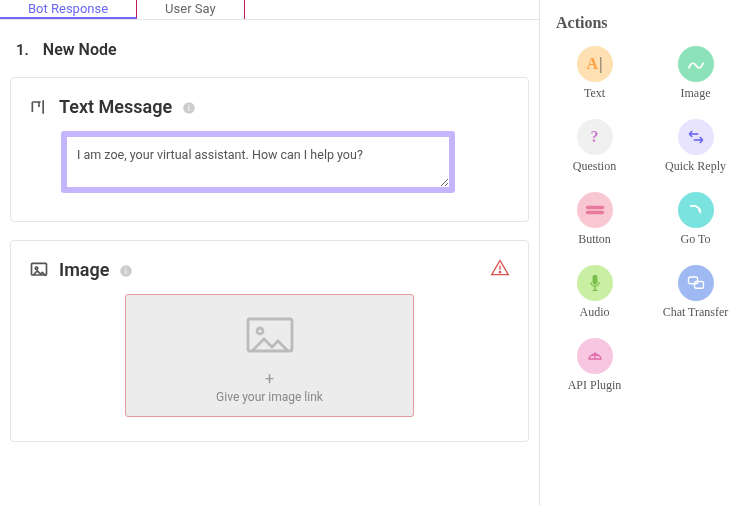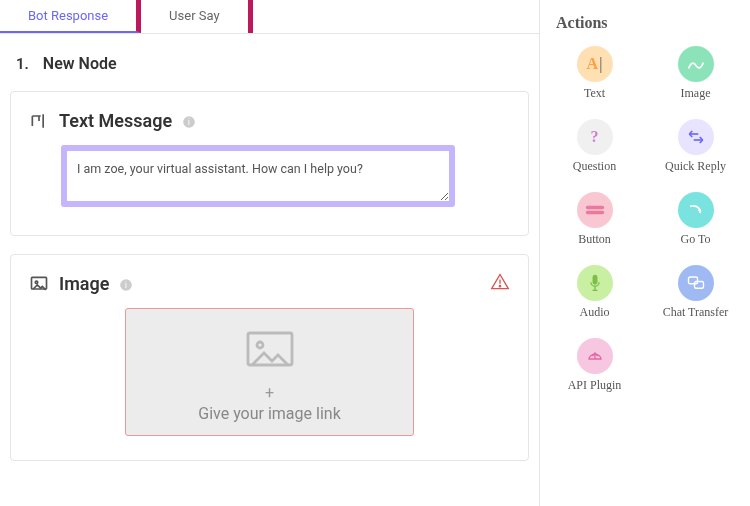--- a/index.html
+++ b/index.html
@@ -1,36 +1,36 @@
 <!DOCTYPE html>
 <html><head>
 <meta charset="utf-8">
 <style>
   * { box-sizing: border-box; margin: 0; padding: 0; }
   body { font-family: -apple-system, BlinkMacSystemFont, "Segoe UI", Roboto, Arial, sans-serif; background: #fff; width: 750px; height: 506px; overflow: hidden; }
   .app { display: flex; width: 100%; height: 100%; }
   .main { flex: 1; padding: 0; border-right: 1px solid #e5e5e5; overflow-y:auto; }
   .tabs { display: flex; border-bottom: 1px solid #e5e5e5; }
-  .tab { padding: 8px 28px; font-size: 13px; color: #666; cursor: pointer; border-right:5px solid #be185d; }
+  .tab { padding: 1px 28px; font-size: 13px; color: #666; cursor: pointer; border-right:1px solid #be185d; }
   .tab.active { color: #6b68f5; border-bottom: 2px solid #6b68f5; }
   .content { padding: 20px 10px 10px 10px; }
   .node-title { display:flex; align-items:center; gap:14px; margin-bottom:18px; padding-left:6px; }
   .node-num { font-size:15px; font-weight:600; color:#333; }
   .node-name { font-size:16px; font-weight:600; color:#333;text-align:right; }
   .card { border:1px solid #e5e5e5; border-radius:4px; padding:18px 18px 24px 18px; margin-bottom:18px; }
   .card-head { display:flex; align-items:center; gap:10px; margin-bottom:14px; position:relative;}
   .card-icon { width:20px; height:20px; display:flex; align-items:center; justify-content:center; color:#555; }
   .card-title { font-size:18px; font-weight:600; color:#333; }
   .info-icon { width:14px;height:14px; color:#bbb; }
   .warn-icon { position:absolute; right:0; color:#d9534f; }
   .textarea { width:82%; margin-left:32px; min-height:62px; border:6px solid #c4b5fd; border-radius:3px; padding:10px; font-size:12.5px; color:#555; resize:both; font-family:inherit; }
   .img-drop { width:60%; margin:0 auto; border:1px solid #e89a9a; background:#ececec; border-radius:3px; padding:22px 10px 12px 10px; display:flex; flex-direction:column; align-items:center; }
   .img-ph-icon { color:#bbb; margin-bottom:8px; }
   .plus { color:#999; font-size:16px; }
-  .img-ph-text { color:#888; font-size:16px; margin-top:2px; }
+  .img-ph-text { color:#888; font-size:12px; margin-top:2px; }
   .sidebar { width:210px; padding:10px 6px;font-family:Liberation Serif, serif; }
   .sidebar-title { font-size:16px; font-weight:600; color:#555; margin:4px 0 14px 10px; }
   .actions-grid { display:grid; grid-template-columns:1fr 1fr; gap:18px 4px; }
   .action { display:flex; flex-direction:column; align-items:center; cursor:pointer; }
   .action-circle { width:36px; height:36px; border-radius:50%; display:flex; align-items:center; justify-content:center; font-size:16px; margin-bottom:4px; }
   .action-label { font-size:12px; color:#555; }
   .c-text-i { background:#ffe0b2; color:#ff9f43; font-weight:700; }
   .c-image { background:#8de3b9; color:#fff; }
   .c-question { background:#f0f0f0; color:#d17bd1; font-weight:700; }
   .c-qr { background:#e8e3ff; color:#6b68f5; }

